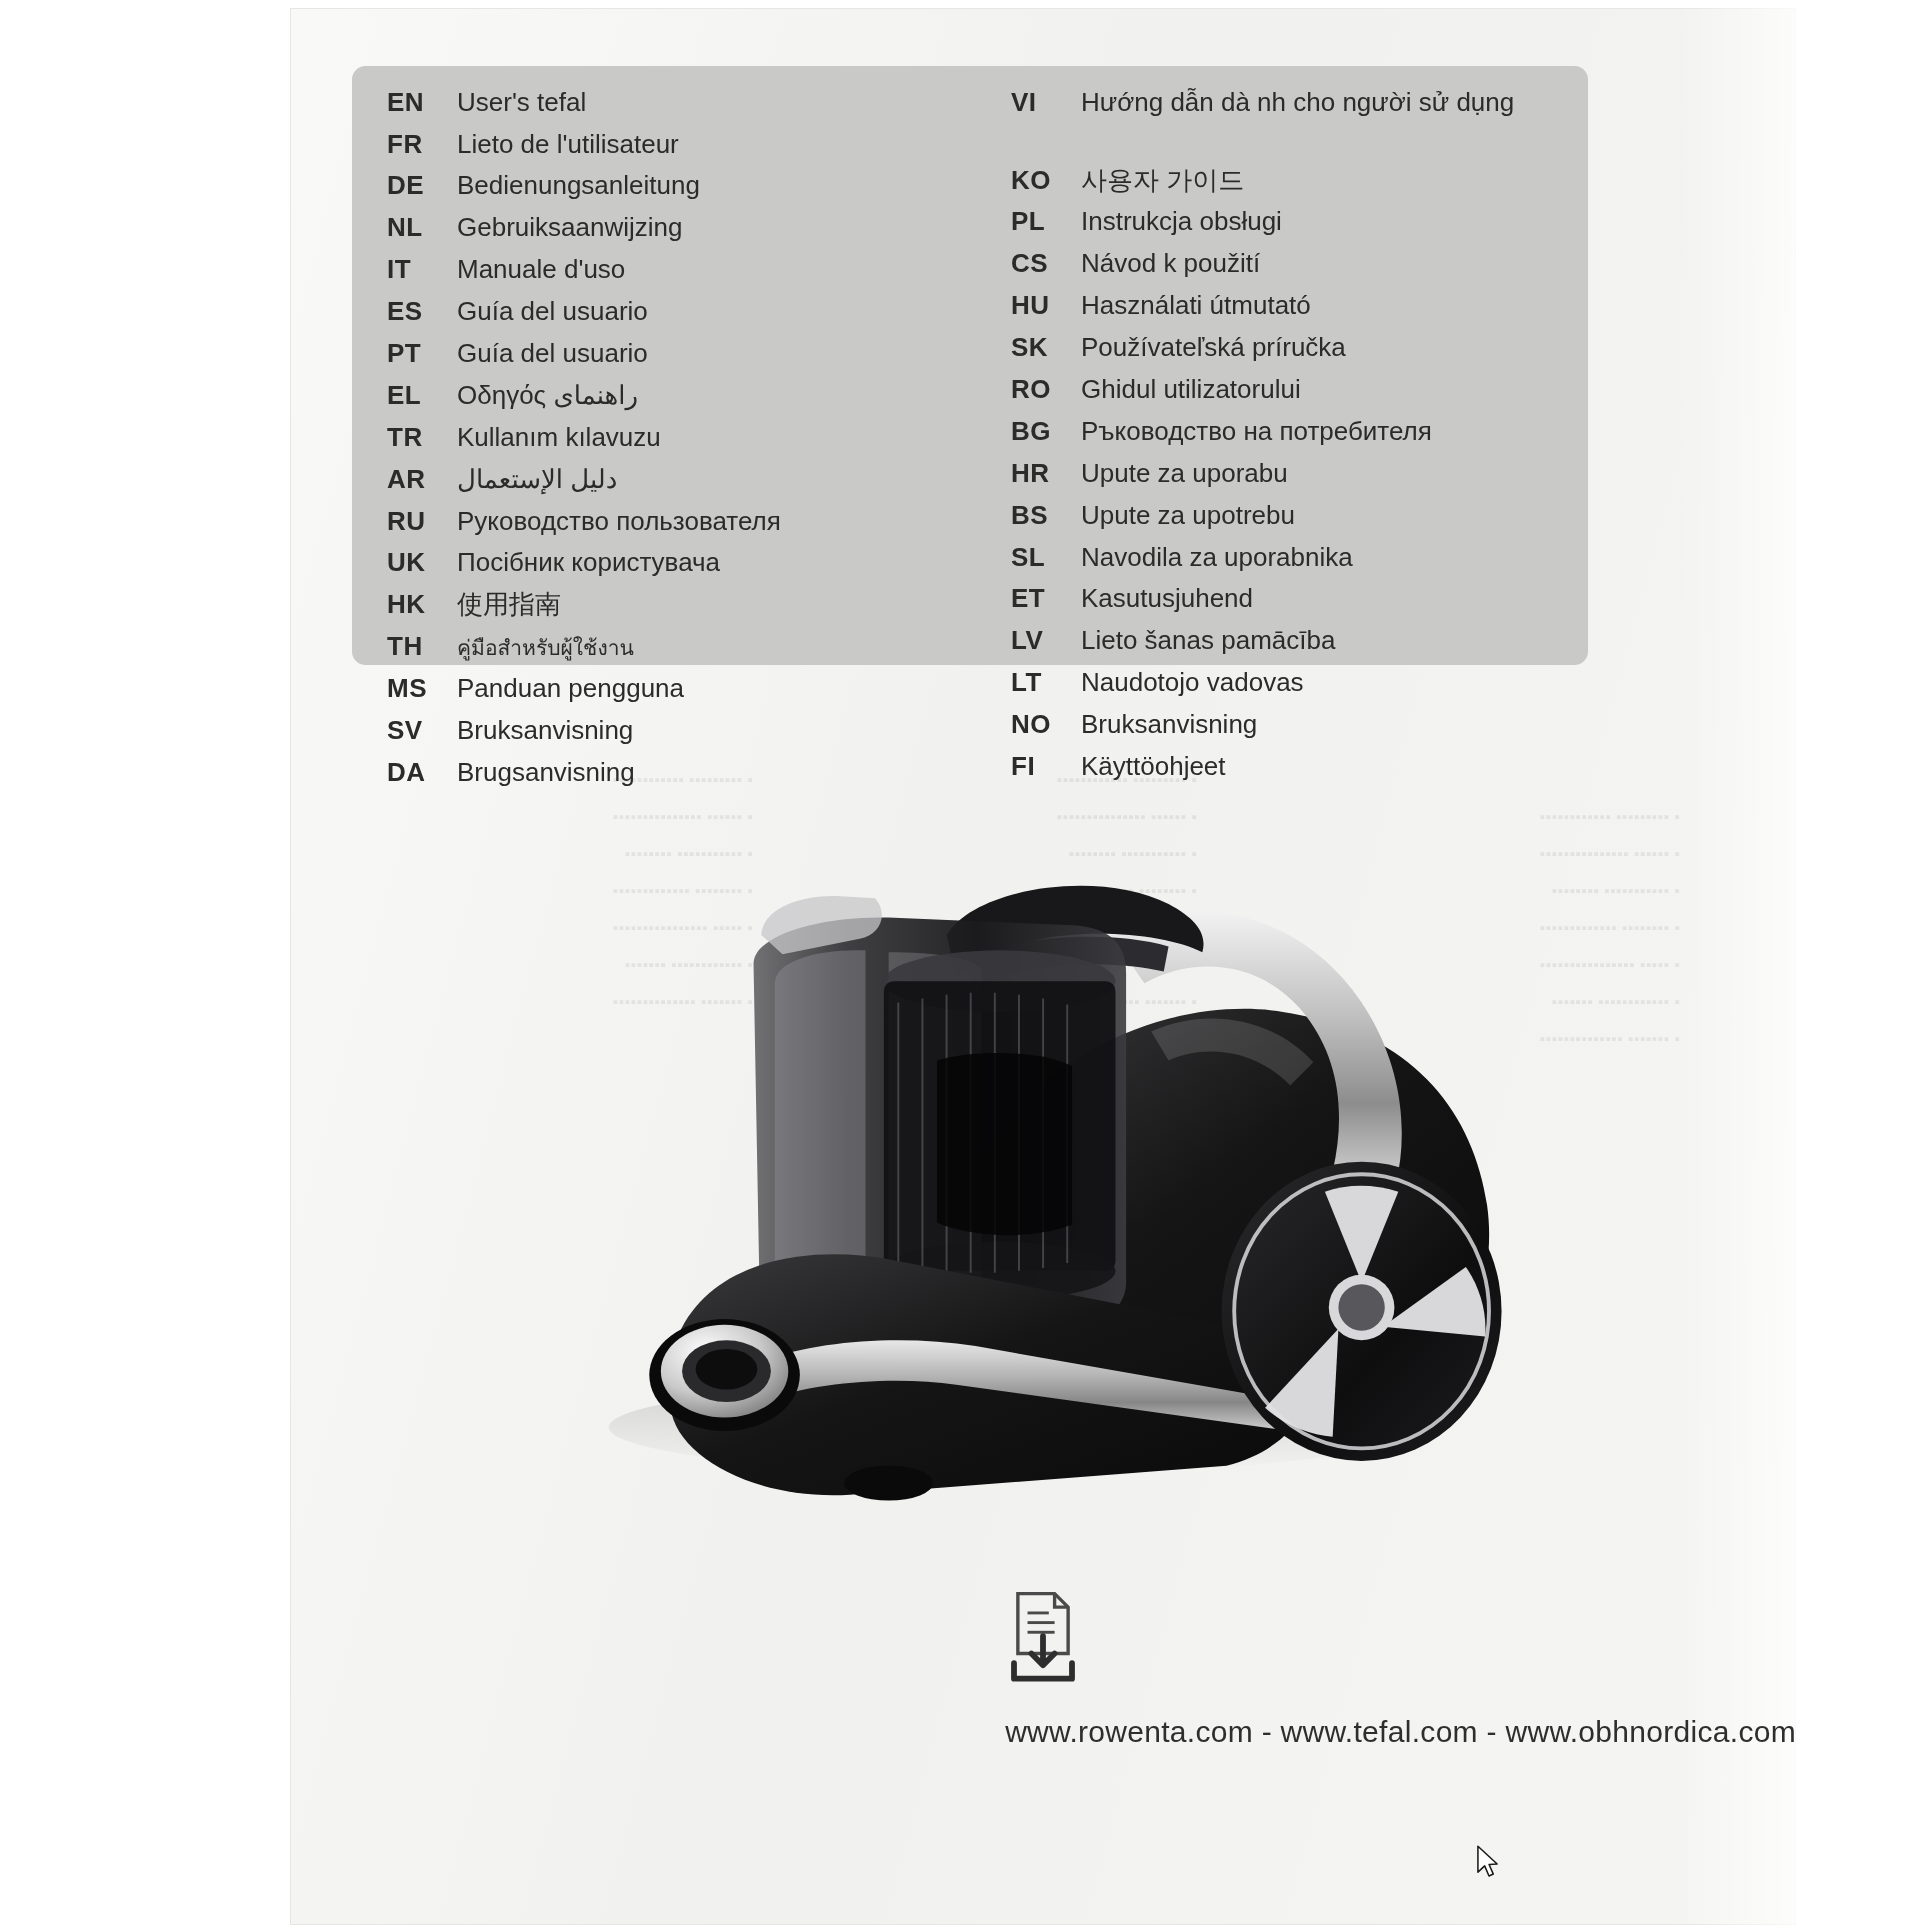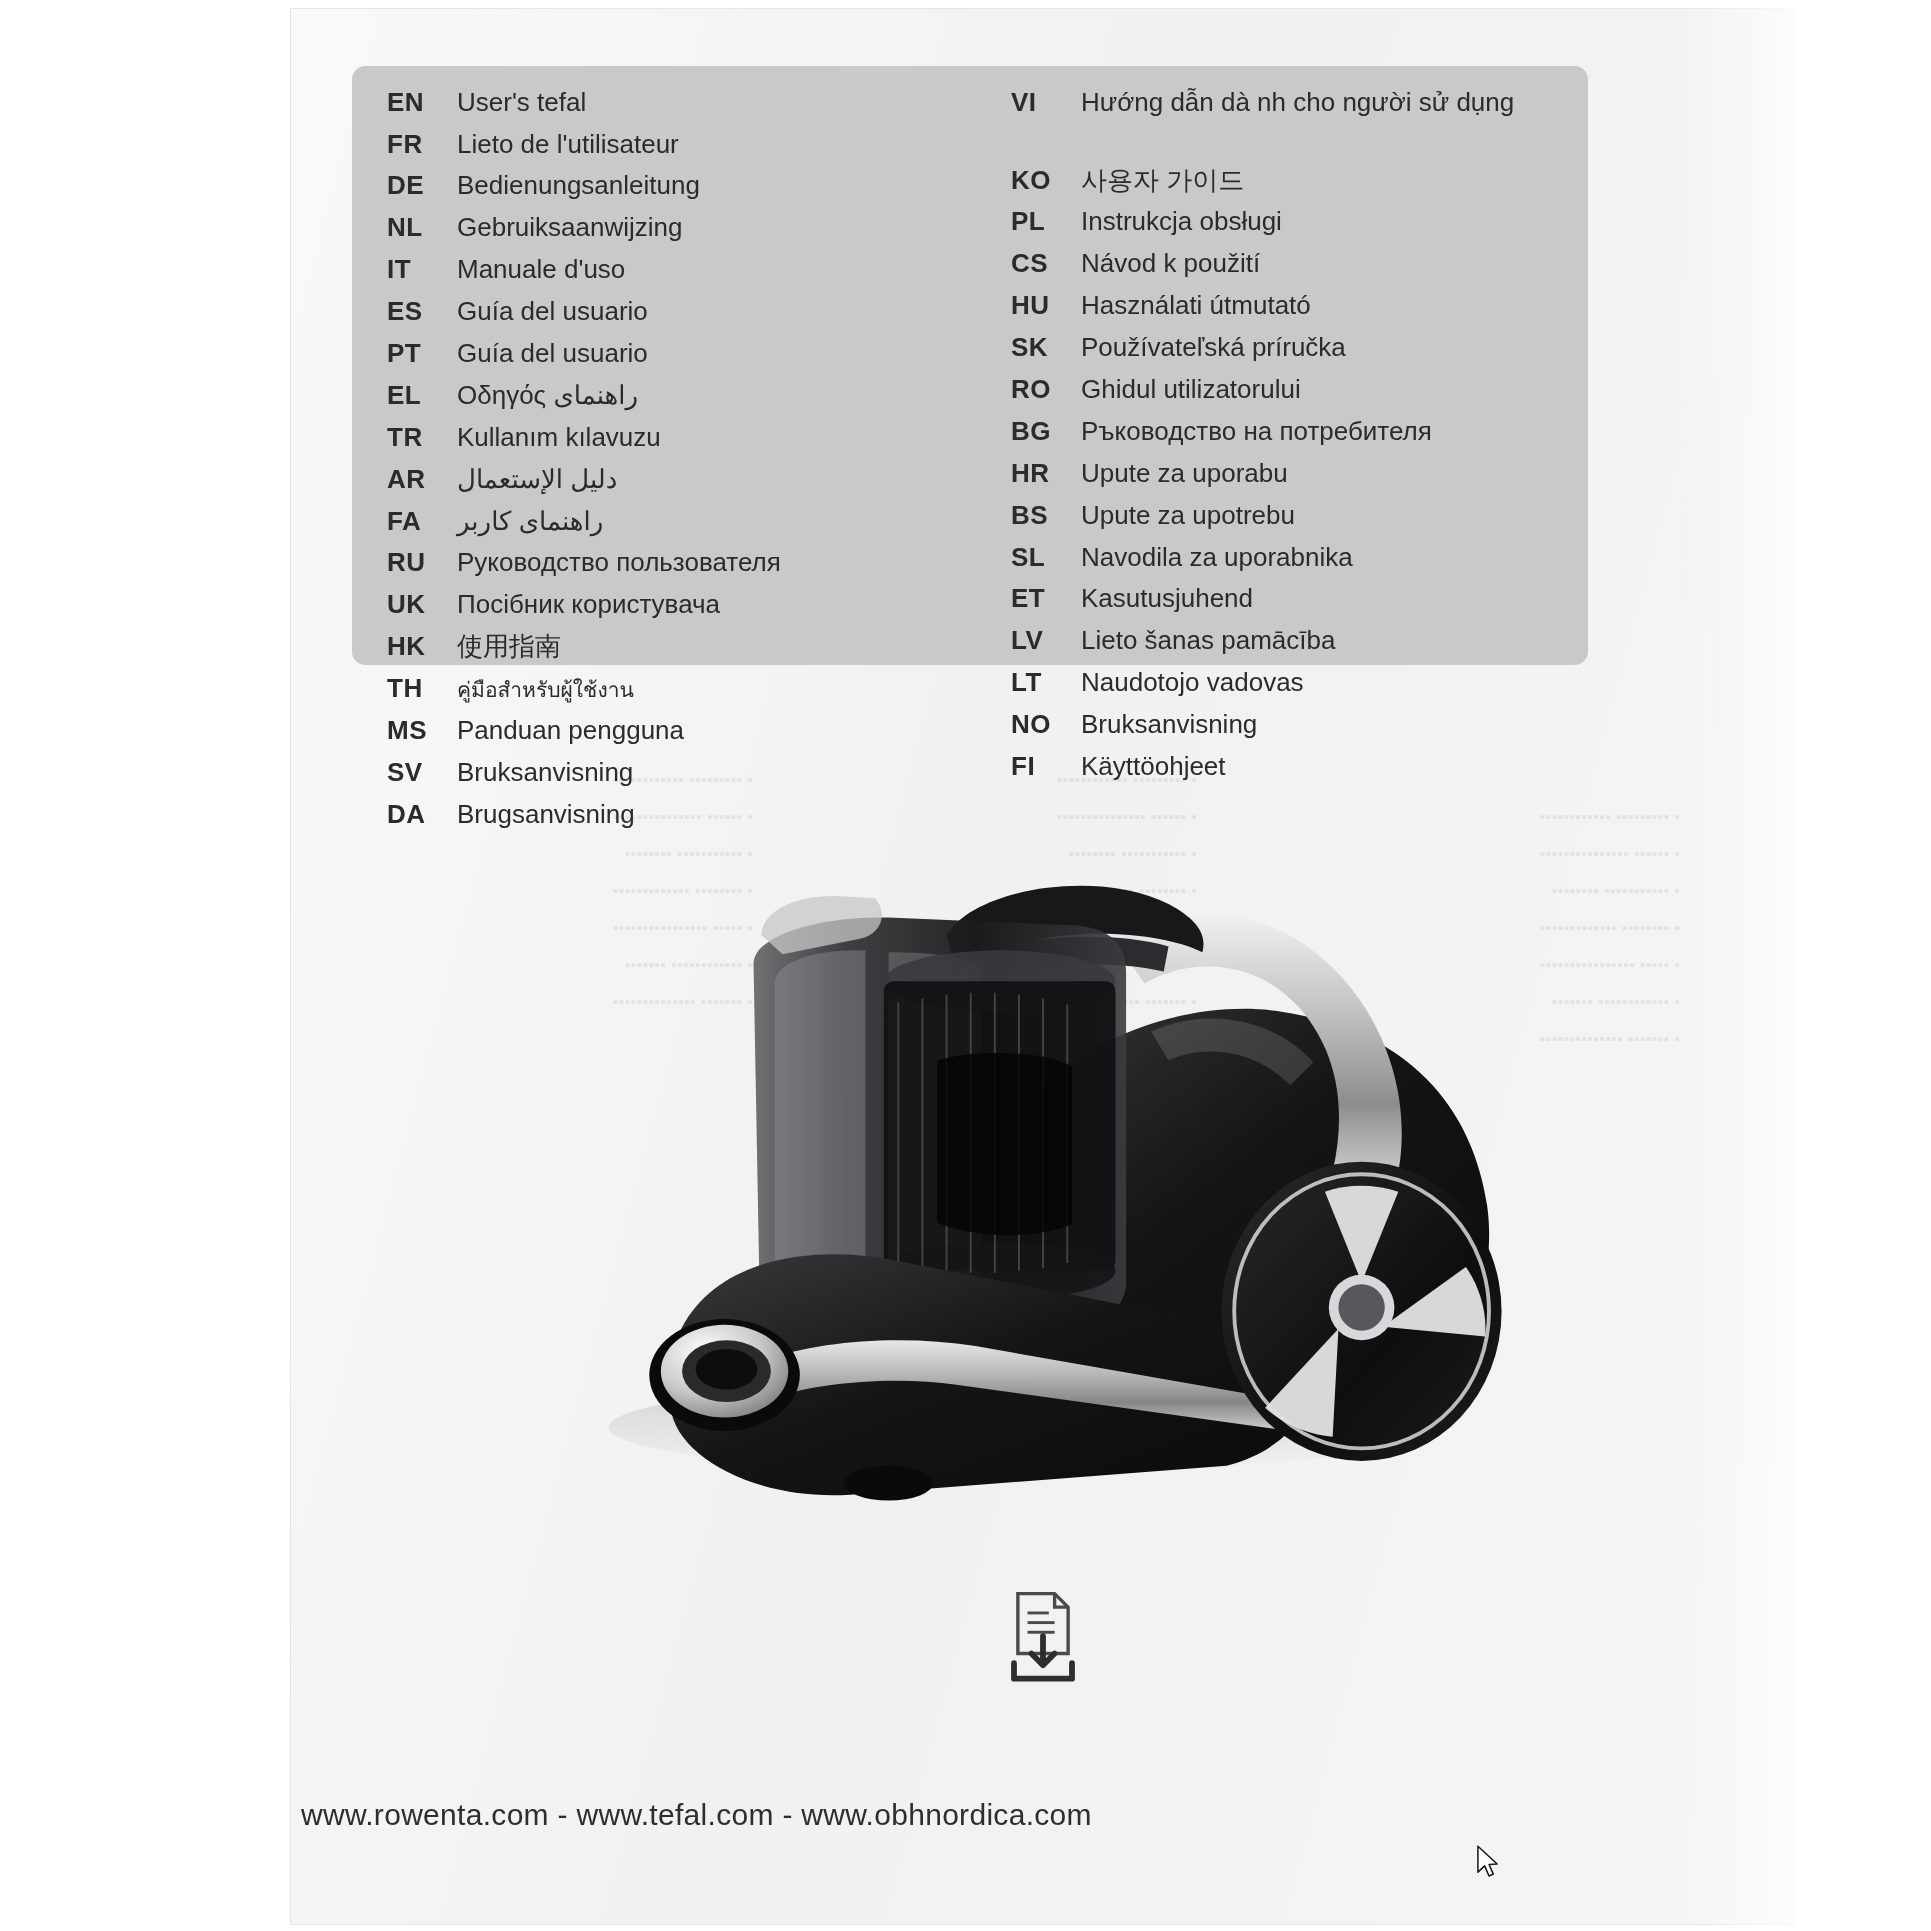--- a/index.html
+++ b/index.html
@@ -134,27 +134,26 @@
     left: 50%;
     top: 1574px;
     transform: translateX(-50%);
     width: 116px;
     height: 116px;
   }
 
   .website {
     position: absolute;
     left: 0;
-    top: 1790px;
+    top: 1707px;
     width: 100%;
-    text-align: left;
+    text-align: right;
     font-size: 30px;
     color: #2e2e2e;
     letter-spacing: 0.3px;
-    padding-left: 11px;
   }
 
   
   .cursor {
     position: absolute;
     left: 1186px;
     top: 1837px;
     width: 25px;
     height: 37px;
   }
@@ -235,24 +234,20 @@
             <span class="lang-code">EL</span>
             <span class="lang-name">Οδηγός راهنمای</span>
           </div>
           <div class="lang-row">
             <span class="lang-code">TR</span>
             <span class="lang-name">Kullanım kılavuzu</span>
           </div>
           <div class="lang-row">
             <span class="lang-code">AR</span>
             <span class="lang-name">دليل الإستعمال</span>
-          </div>
-          <div class="lang-row">
-            <span class="lang-code">FA</span>
-            <span class="lang-name">راهنمای کاربر</span>
           </div>
           <div class="lang-row">
             <span class="lang-code">RU</span>
             <span class="lang-name">Руководство пользователя</span>
           </div>
           <div class="lang-row">
             <span class="lang-code">UK</span>
             <span class="lang-name">Посібник користувача</span>
           </div>
           <div class="lang-row">

